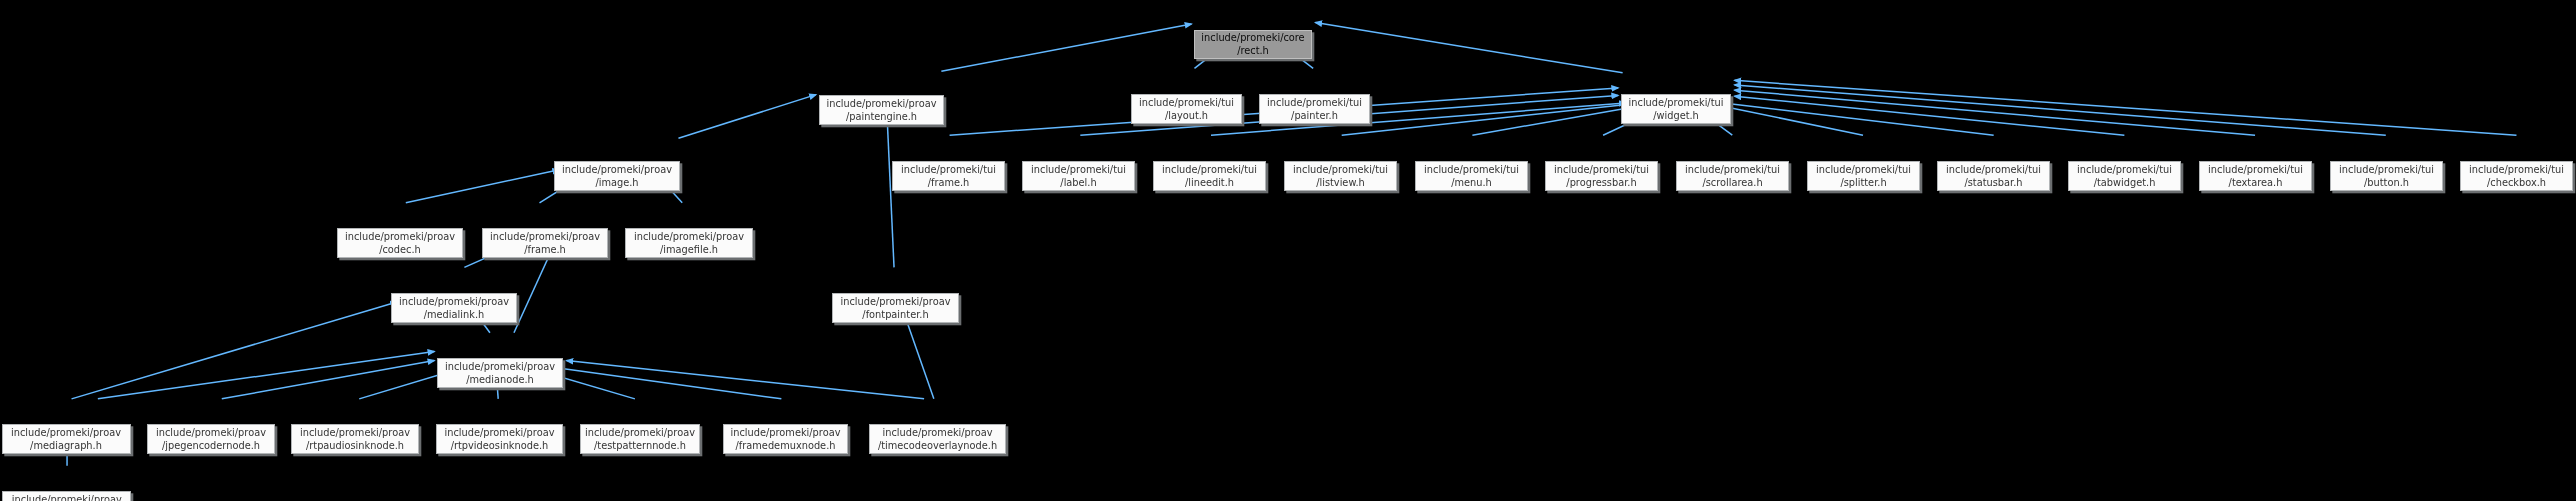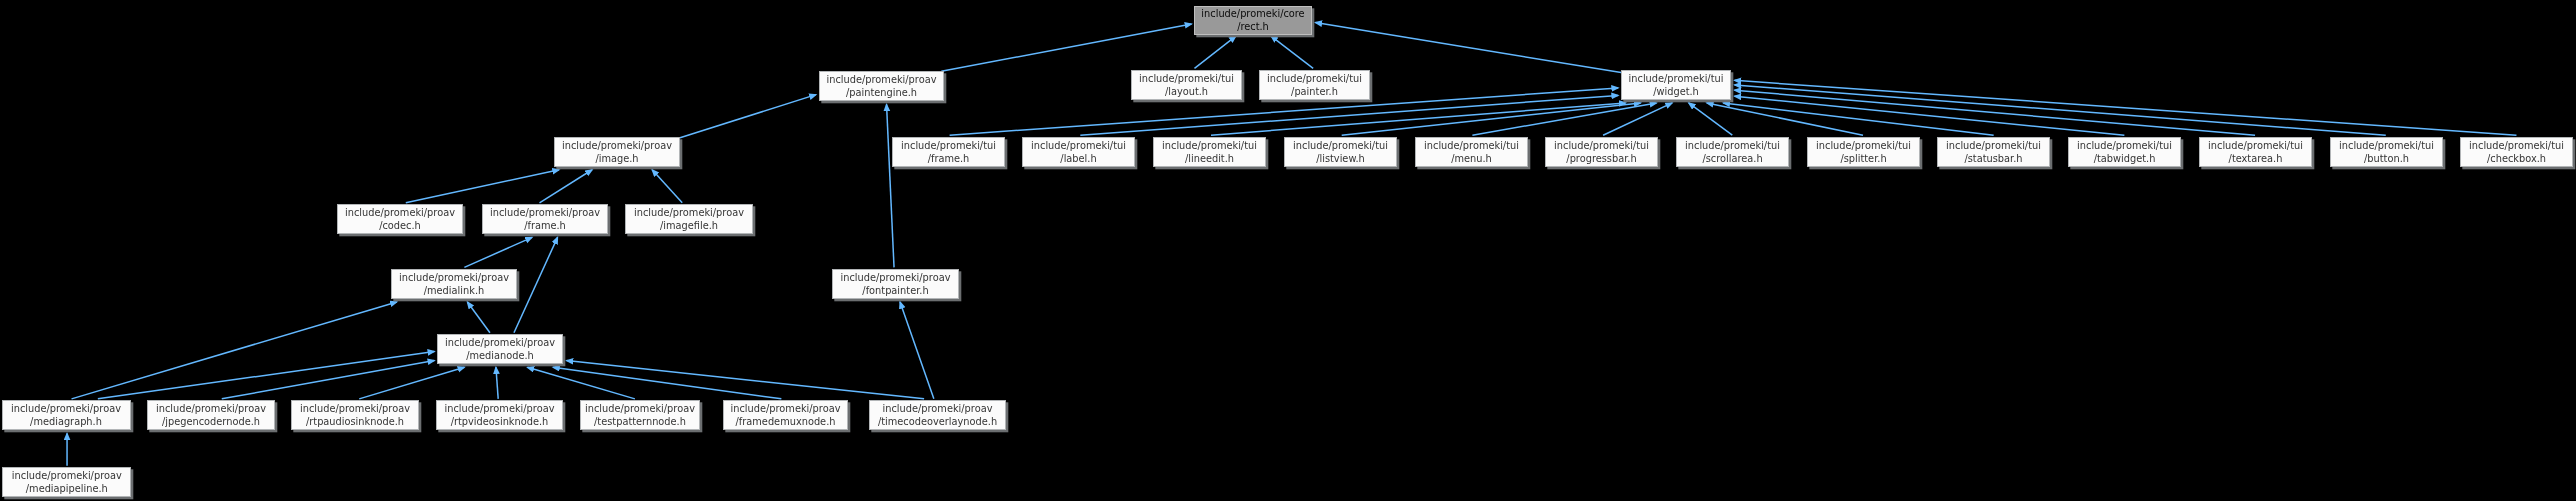--- a/index.html
+++ b/index.html
@@ -30,20 +30,21 @@
   .node {
     position: absolute;
     display: flex;
     align-items: center;
     justify-content: center;
     box-sizing: border-box;
     background: #fbfbfb;
     border: 1.5px solid #b2b5b7;
     box-shadow: 2.3px 2.3px 0 #6b6e70;
     cursor: pointer;
+    margin-top: 24px;
   }
   .node .lbl {
     font-size: 9.8px;
     line-height: 13.5px;
     color: #343434;
     text-align: center;
     white-space: pre-line;
     letter-spacing: 0px;
   }
   .node.hl {

